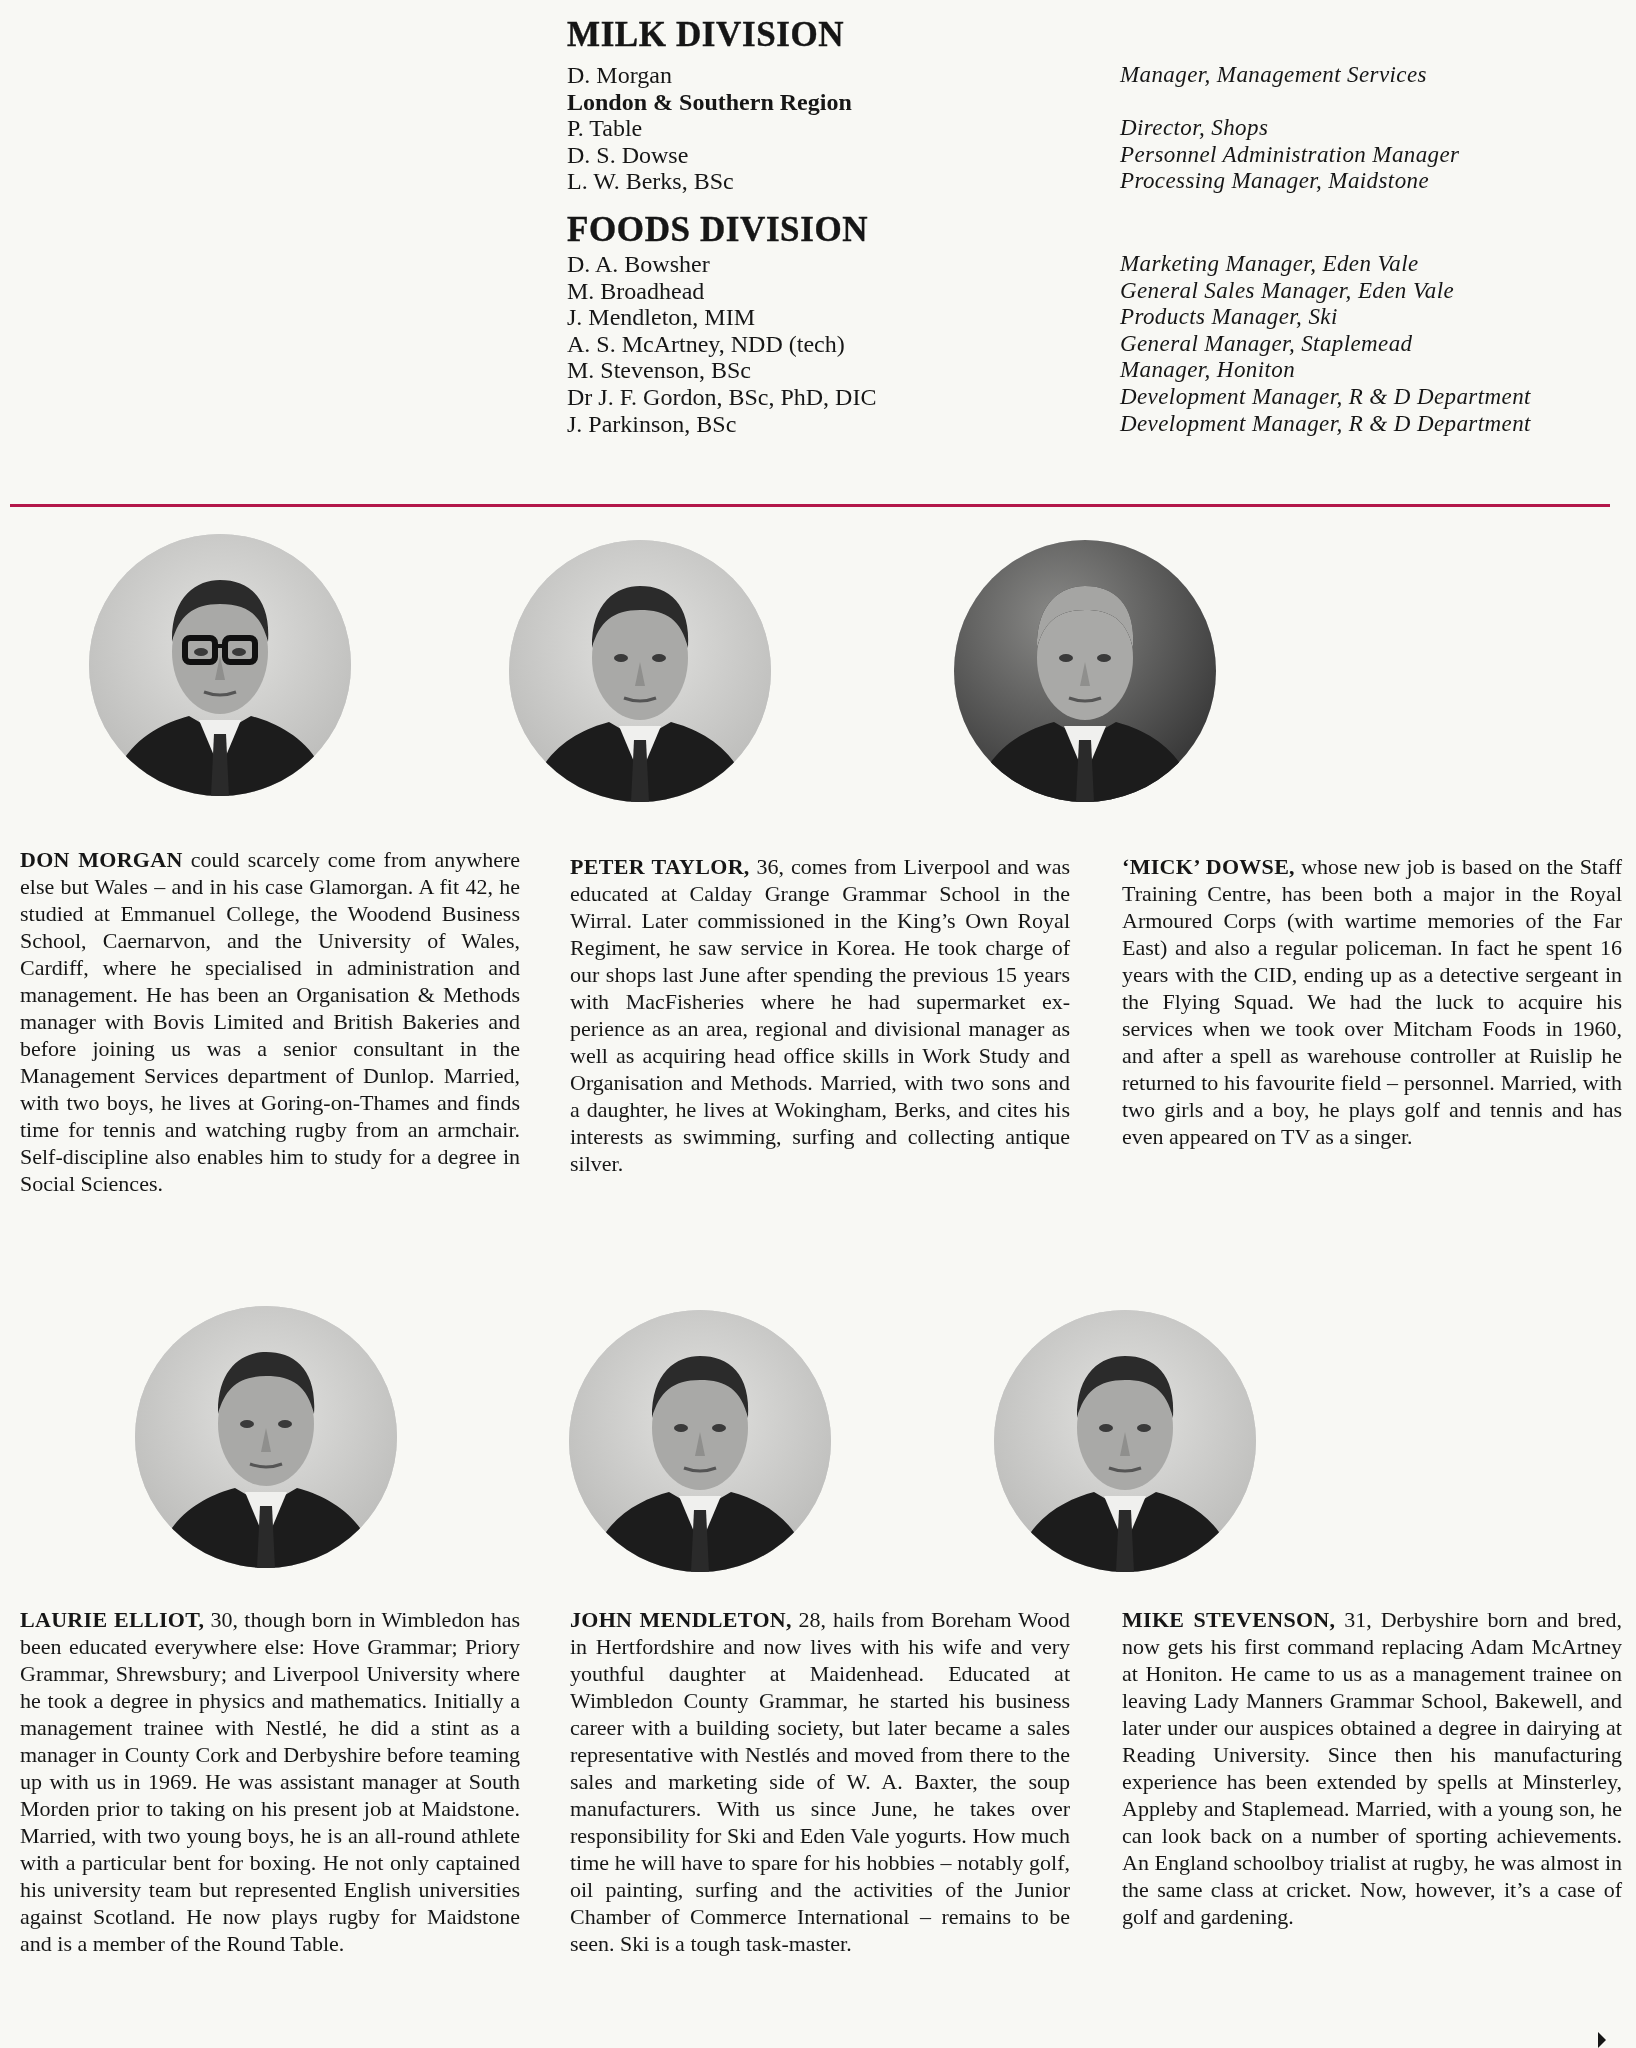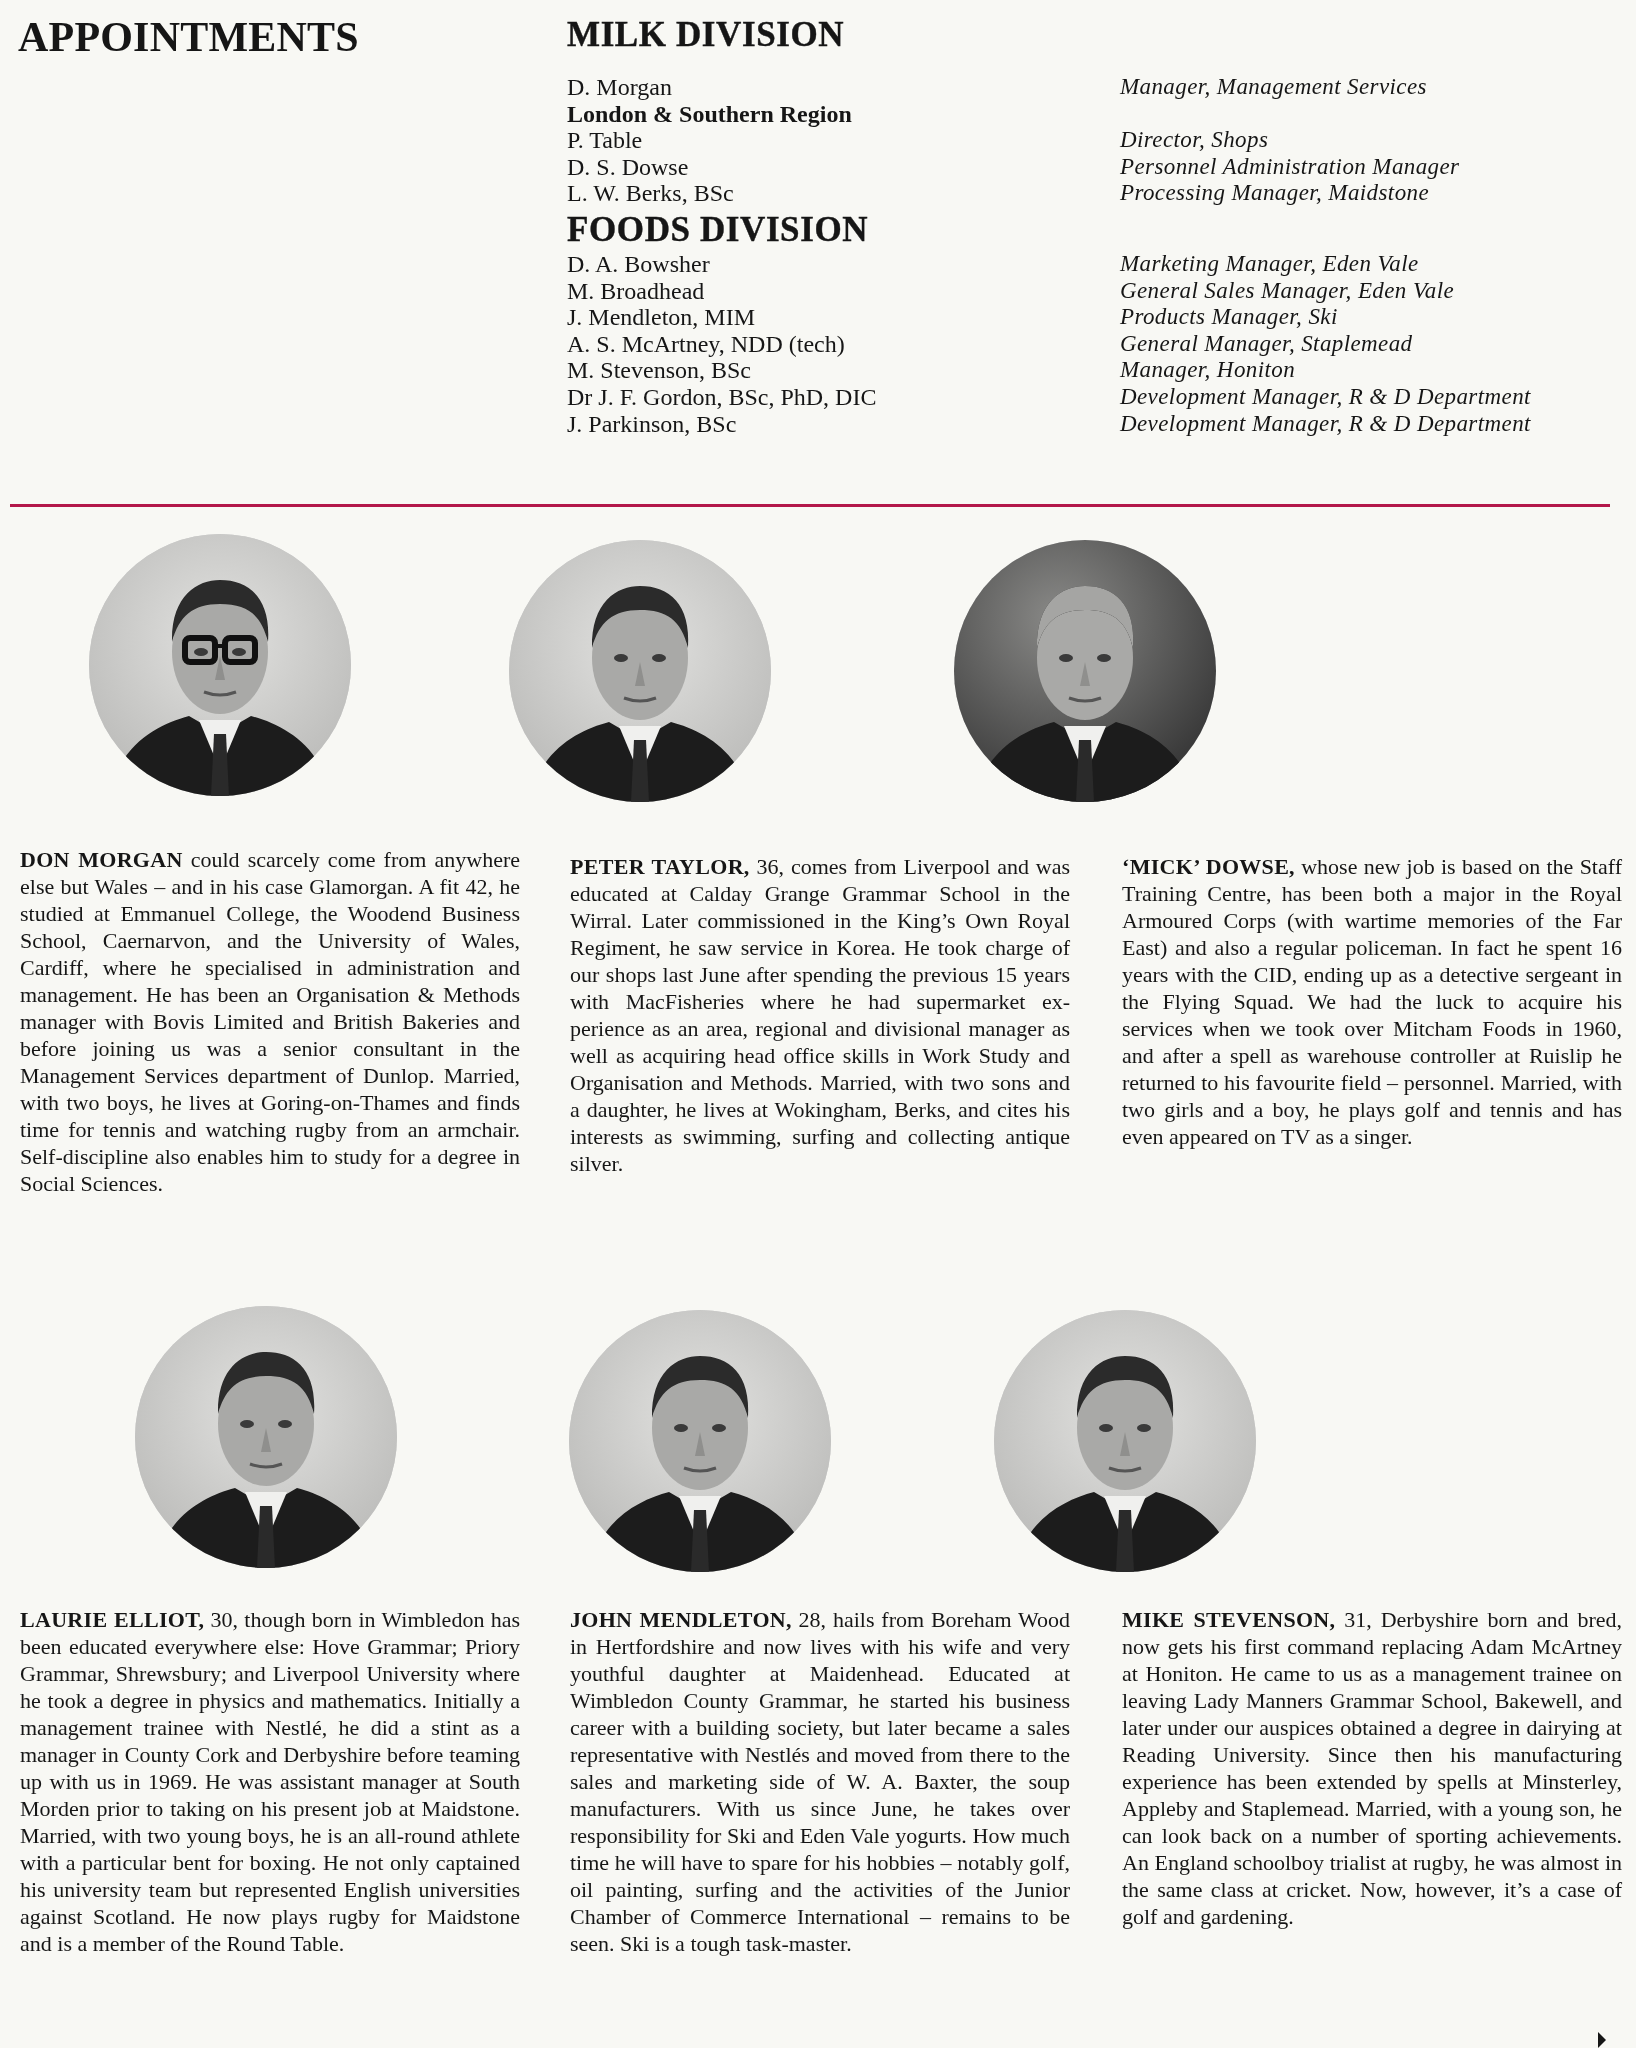--- a/index.html
+++ b/index.html
@@ -48,26 +48,25 @@
   .page-turn-icon {
     left: 1598px; top: 2032px; width: 0; height: 0;
     border-left: 8px solid #161616; border-top: 8px solid transparent;
     border-bottom: 8px solid transparent;
   }
 </style>
 </head>
 <body>
 
 <div class="abs page-title">
-  <div>APPOINTMENTS</div>
 </div>
 
 <div class="abs" style="left:567px; top:16px;">
   <div class="div-heading">MILK DIVISION</div>
-  <ul class="appt-list" style="margin-top:20px;font-family:Liberation Serif, serif;">
+  <ul class="appt-list" style="margin-top:8px;font-family:Liberation Serif, serif;">
     <li class="appt-row">
       <span class="name">D. Morgan</span>
       <span class="role">Manager, Management Services</span>
     </li>
     <li class="appt-row subheading">
       <span class="name">London &amp; Southern Region</span>
     </li>
     <li class="appt-row">
       <span class="name">P. Table</span>
       <span class="role">Director, Shops</span>

